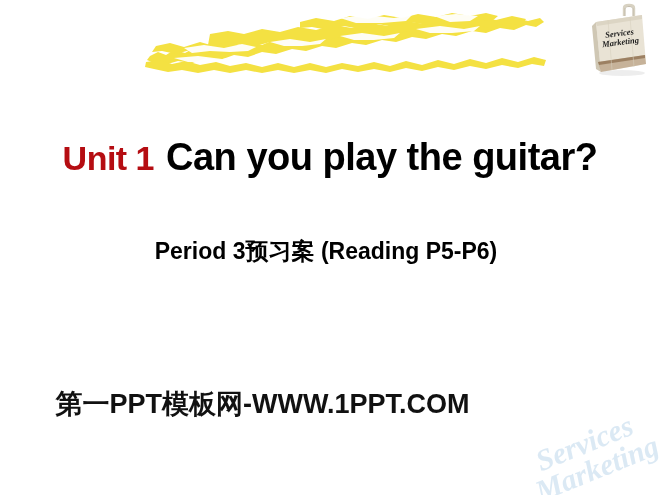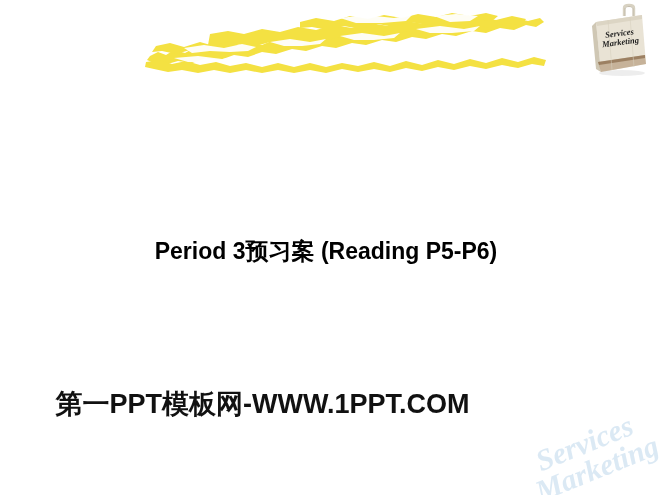--- a/index.html
+++ b/index.html
@@ -191,20 +191,23 @@
 
       <g transform="rotate(-7 34 36)">
         <text x="34" y="34" font-family="'Liberation Serif','DejaVu Serif',serif" font-size="8.5" font-weight="bold" font-style="italic" fill="#1d1d1d" text-anchor="middle">Services</text>
         <text x="34" y="43" font-family="'Liberation Serif','DejaVu Serif',serif" font-size="8.5" font-weight="bold" font-style="italic" fill="#1d1d1d" text-anchor="middle">Marketing</text>
       </g>
 
       <ellipse cx="36" cy="71" rx="23" ry="3" fill="#cccccc" opacity="0.35"></ellipse>
     </svg>
   </div>
 
+  <div id="title-row">
+    <span class="title-unit">Unit 1</span><span class="title-gap"></span><span class="title-main">Can you play the guitar?</span>
+  </div>
 
   <div id="subtitle">Period 3预习案 (Reading P5-P6)</div>
 
   <div id="site-watermark">第一PPT模板网-WWW.1PPT.COM</div>
 
   <div id="script-watermark">
     <svg viewBox="0 0 150 100" xmlns="http://www.w3.org/2000/svg" aria-hidden="true">
       <g transform="rotate(-22 75 55)" opacity="0.55">
         <text x="18" y="52" font-family="'Liberation Serif','DejaVu Serif',serif" font-size="30" font-style="italic" font-weight="bold" fill="#BFD8EC">Services</text>
         <text x="6" y="80" font-family="'Liberation Serif','DejaVu Serif',serif" font-size="30" font-style="italic" font-weight="bold" fill="#BFD8EC">Marketing</text>

